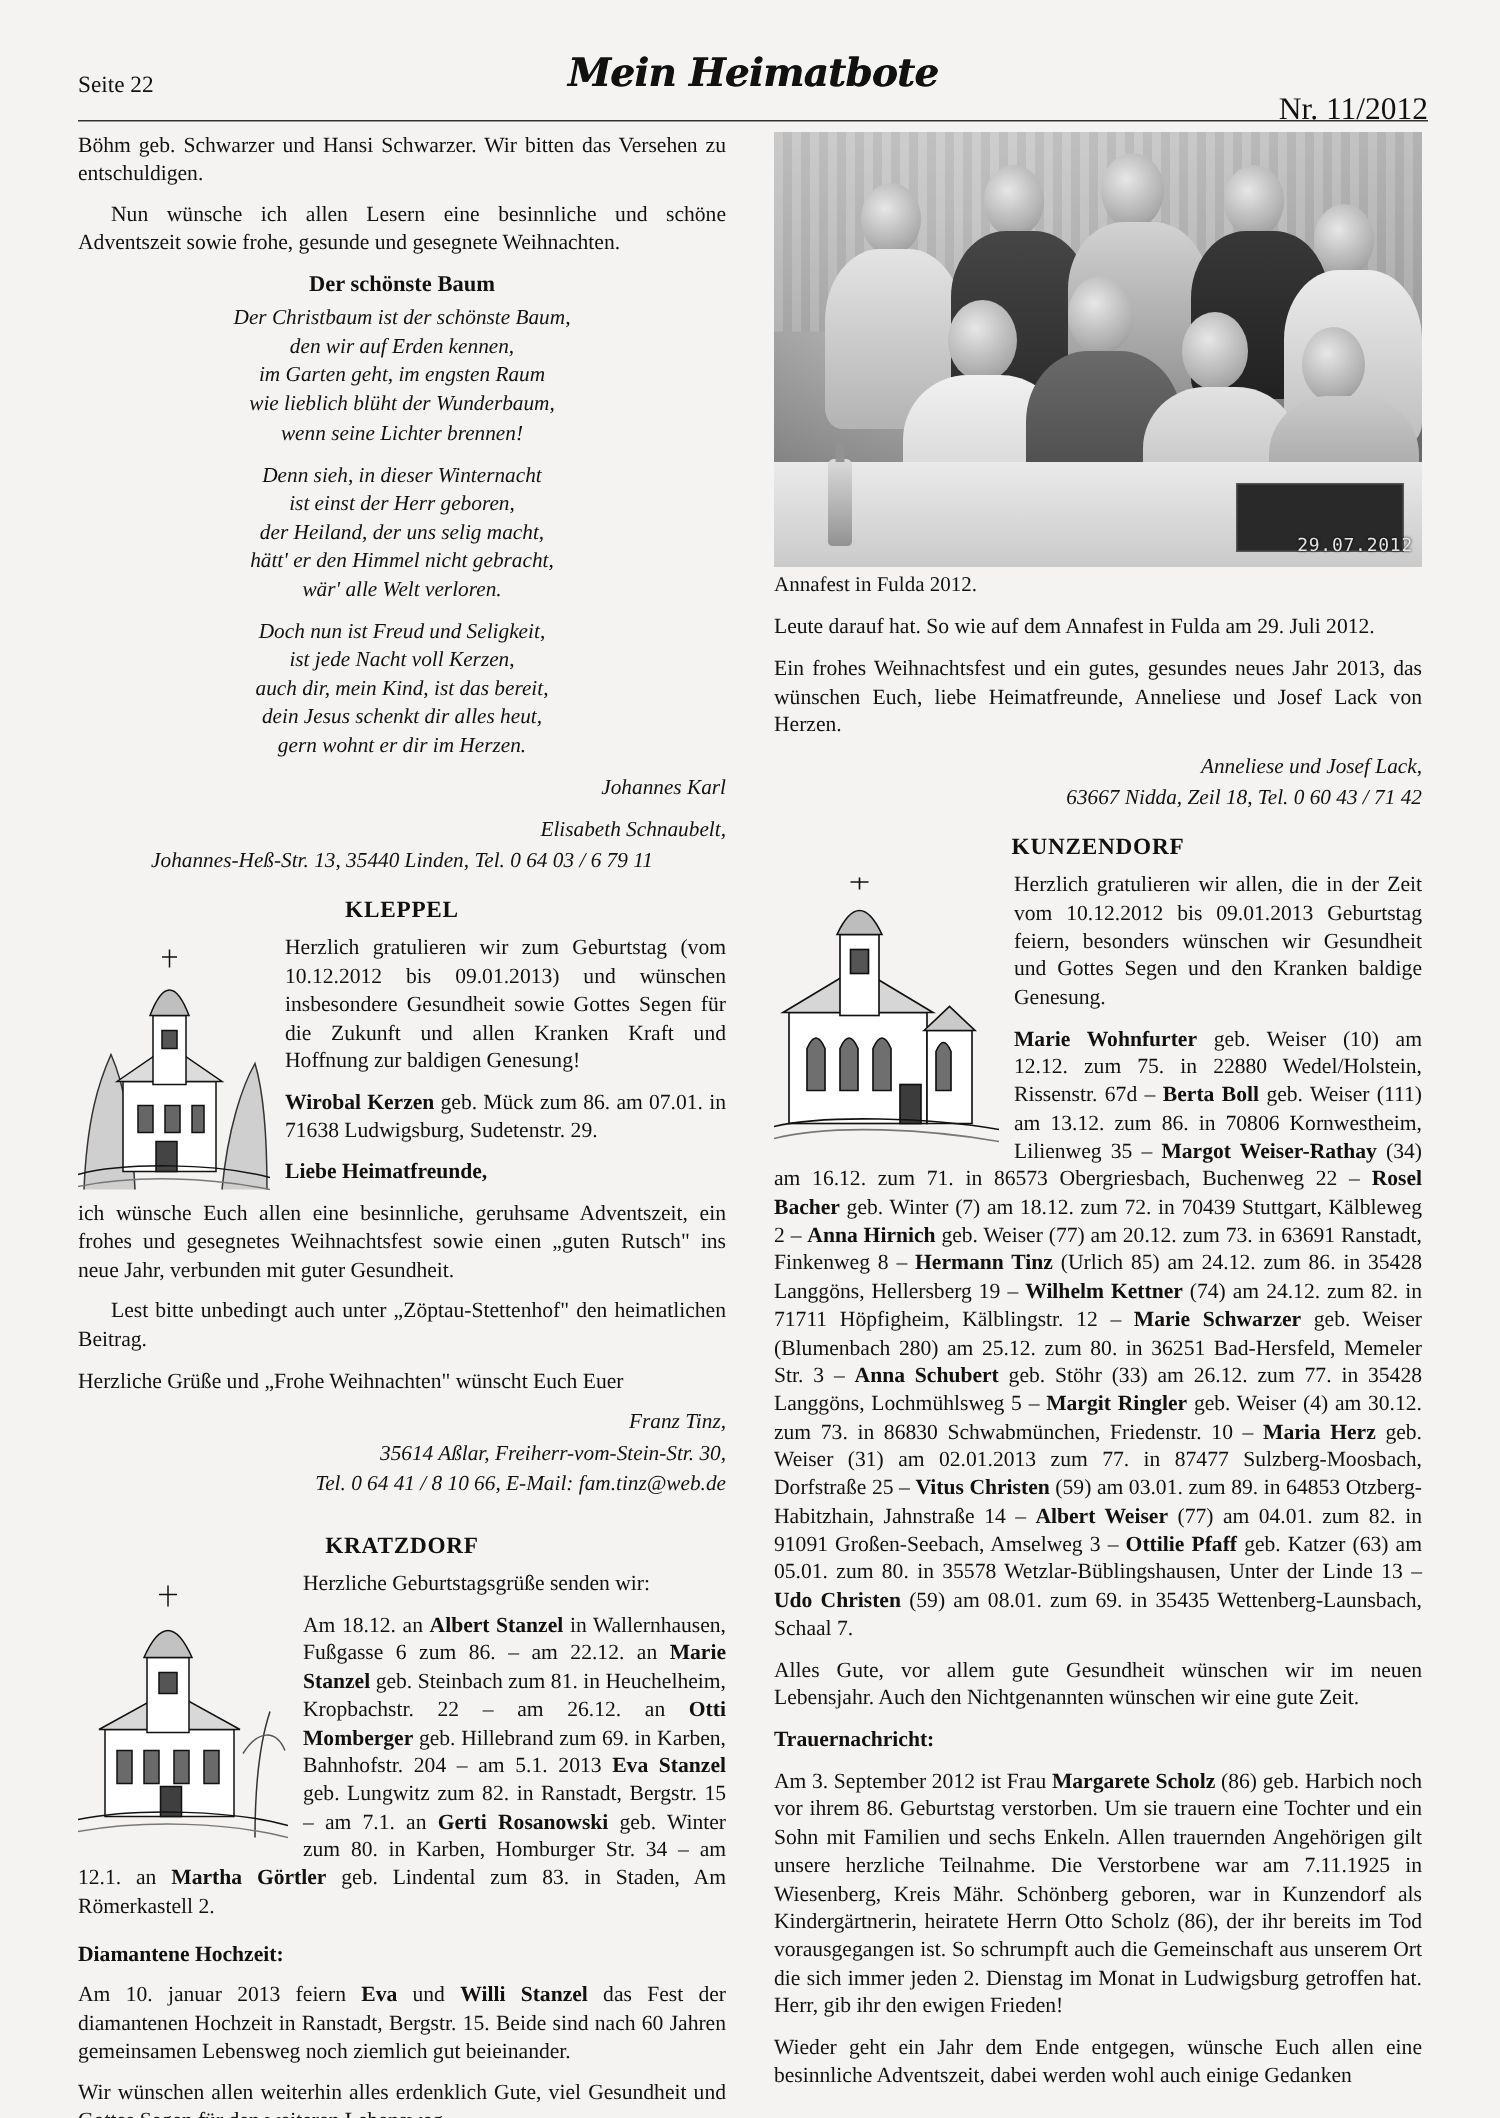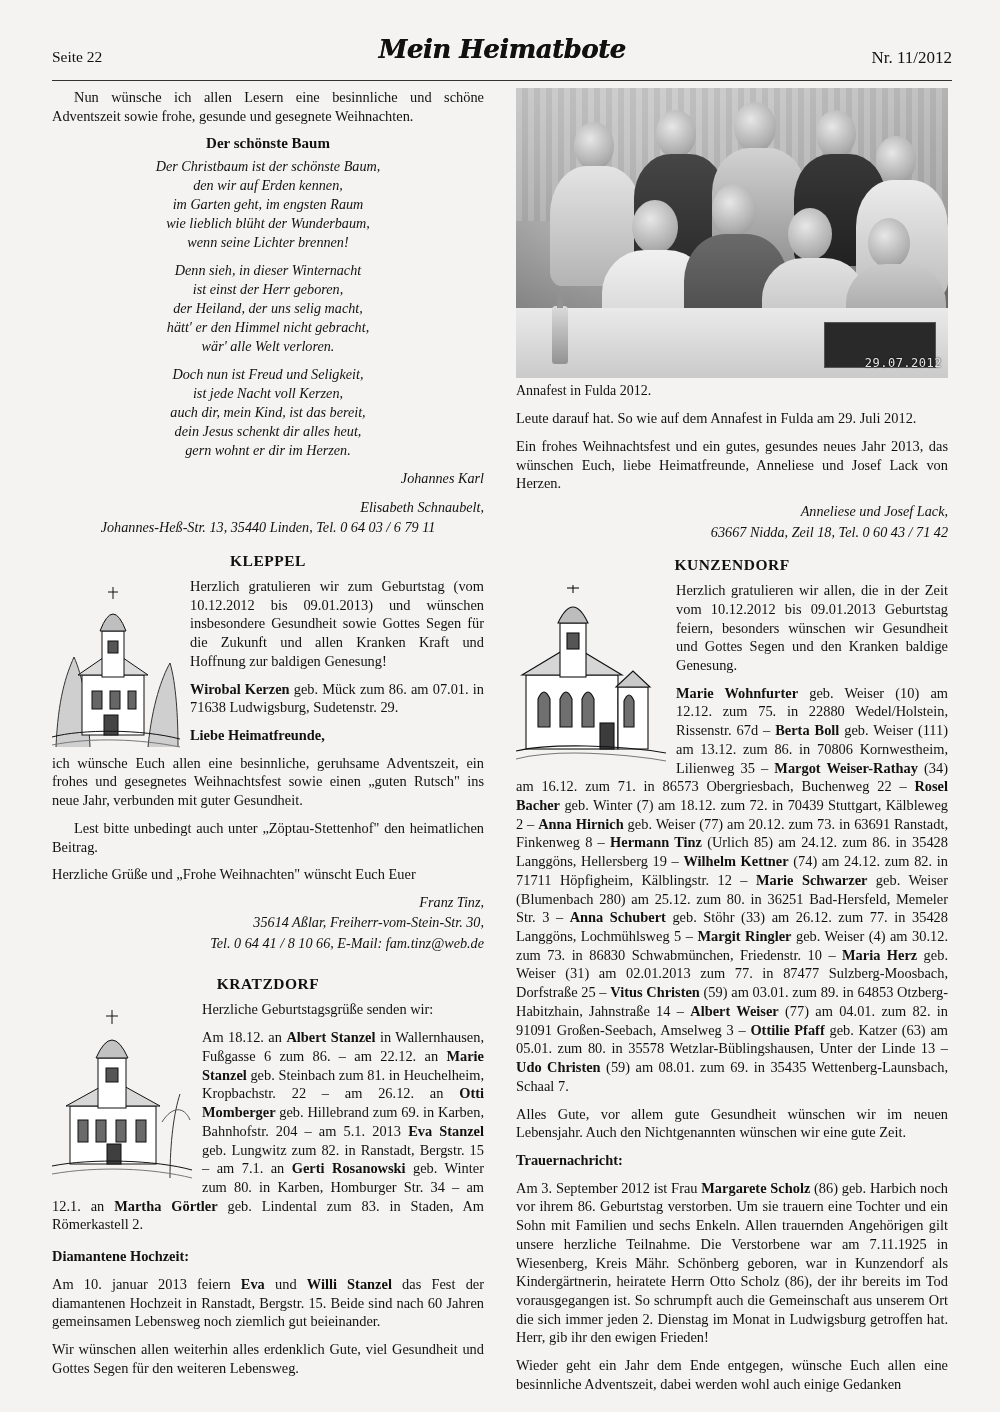--- a/index.html
+++ b/index.html
@@ -27,22 +27,22 @@
     position: absolute;
     left: 52px; top: 34px;
     width: 900px;
     height: 44px;
   }
   .header .folio-left {
     position: absolute; left: 0; top: 14px;
     font-size: 15.5px;
   }
   .header .folio-right {
-    position: absolute; right: 0; top: 14px;
-    font-size: 17px;
+    position: absolute; right: 0; top: 26px;
+    font-size: 21px;
   }
   .masthead {
     position: absolute;
     left: 50%;
     top: 0;
     transform: translateX(-50%);
     font-family: "DejaVu Serif", serif;
     font-weight: bold;
     font-style: italic;
     font-size: 26px;
@@ -173,20 +173,21 @@
   <div class="sheet"></div>
 
   <div class="header">
     <div class="folio-left">Seite 22</div>
     <div class="masthead">Mein Heimatbote</div>
     <div class="folio-right">Nr. 11/2012</div>
   </div>
   <div class="rule"></div>
 
   <div class="col col-left">
+    <p>Böhm geb. Schwarzer und Hansi Schwarzer. Wir bitten das Versehen zu entschuldigen.</p>
     <p class="ind">Nun wünsche ich allen Lesern eine besinnliche und schöne Adventszeit sowie frohe, gesunde und gesegnete Weihnachten.</p>
 
     <div class="poem-title">Der schönste Baum</div>
     <div class="poem" style="white-space:pre-line">Der Christbaum ist der schönste Baum,
 den wir auf Erden kennen,
 im Garten geht, im engsten Raum
 wie lieblich blüht der Wunderbaum,
 wenn seine Lichter brennen!</div>
     <div class="poem" style="white-space:pre-line">Denn sieh, in dieser Winternacht
 ist einst der Herr geboren,

